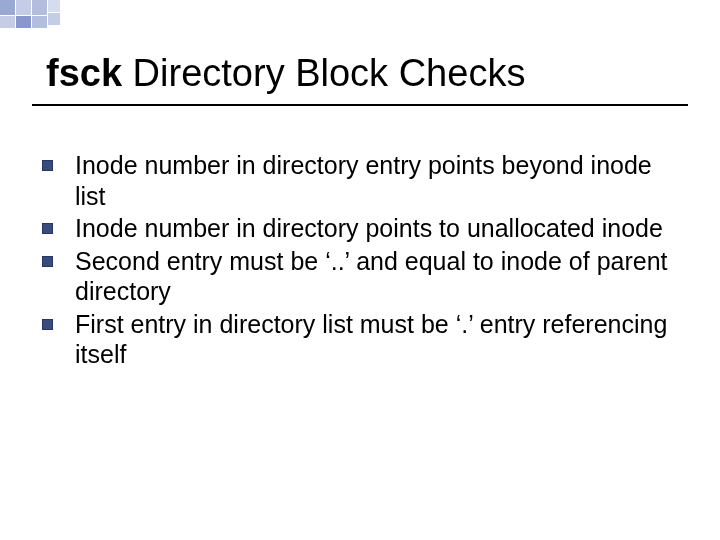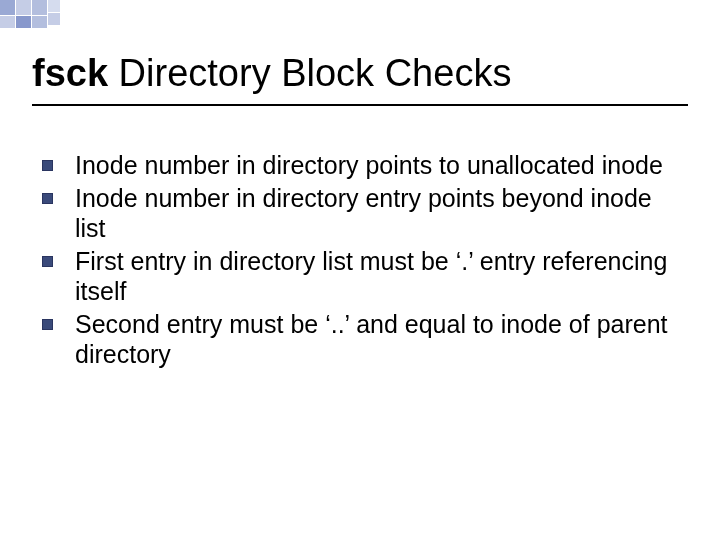--- a/index.html
+++ b/index.html
@@ -31,21 +31,21 @@
     .sq3 { top: 0; left: 32px; width: 15px; height: 15px; background: #b3bede; }
     .sq4 { top: 16px; left: 0; width: 15px; height: 12px; }
     .sq5 { top: 16px; left: 16px; width: 15px; height: 12px; background: #8898cc; }
     .sq6 { top: 16px; left: 32px; width: 15px; height: 12px; background: #b3bede; }
     .sq7 { top: 0; left: 48px; width: 12px; height: 12px; background: #d5dcee; }
     .sq8 { top: 13px; left: 48px; width: 12px; height: 12px; }
 
     .title {
       position: absolute;
       top: 52px;
-      left: 32px;
+      left: 46px;
       font-size: 38px;
       color: #000;
       letter-spacing: 0px;
     }
     .title .bold {
       font-weight: bold;
     }
     .underline {
       position: absolute;
       top: 104px;
@@ -96,27 +96,27 @@
 
 <div class="title">
   <span class="bold">fsck</span><span> Directory Block Checks</span>
 </div>
 
 <div class="underline"></div>
 
 <div class="content">
   <div class="bullet-item">
     <div class="bullet"></div>
+    <div class="bullet-text">Inode number in directory entry points beyond inode list</div>
+  </div>
+  <div class="bullet-item">
+    <div class="bullet"></div>
     <div class="bullet-text">Inode number in directory points to unallocated inode</div>
   </div>
   <div class="bullet-item">
     <div class="bullet"></div>
-    <div class="bullet-text">Inode number in directory entry points beyond inode list</div>
+    <div class="bullet-text">Second entry must be ‘..’ and equal to inode of parent directory</div>
   </div>
   <div class="bullet-item">
     <div class="bullet"></div>
     <div class="bullet-text">First entry in directory list must be ‘.’ entry referencing itself</div>
   </div>
-  <div class="bullet-item">
-    <div class="bullet"></div>
-    <div class="bullet-text">Second entry must be ‘..’ and equal to inode of parent directory</div>
-  </div>
 </div>
 
 </body></html>

